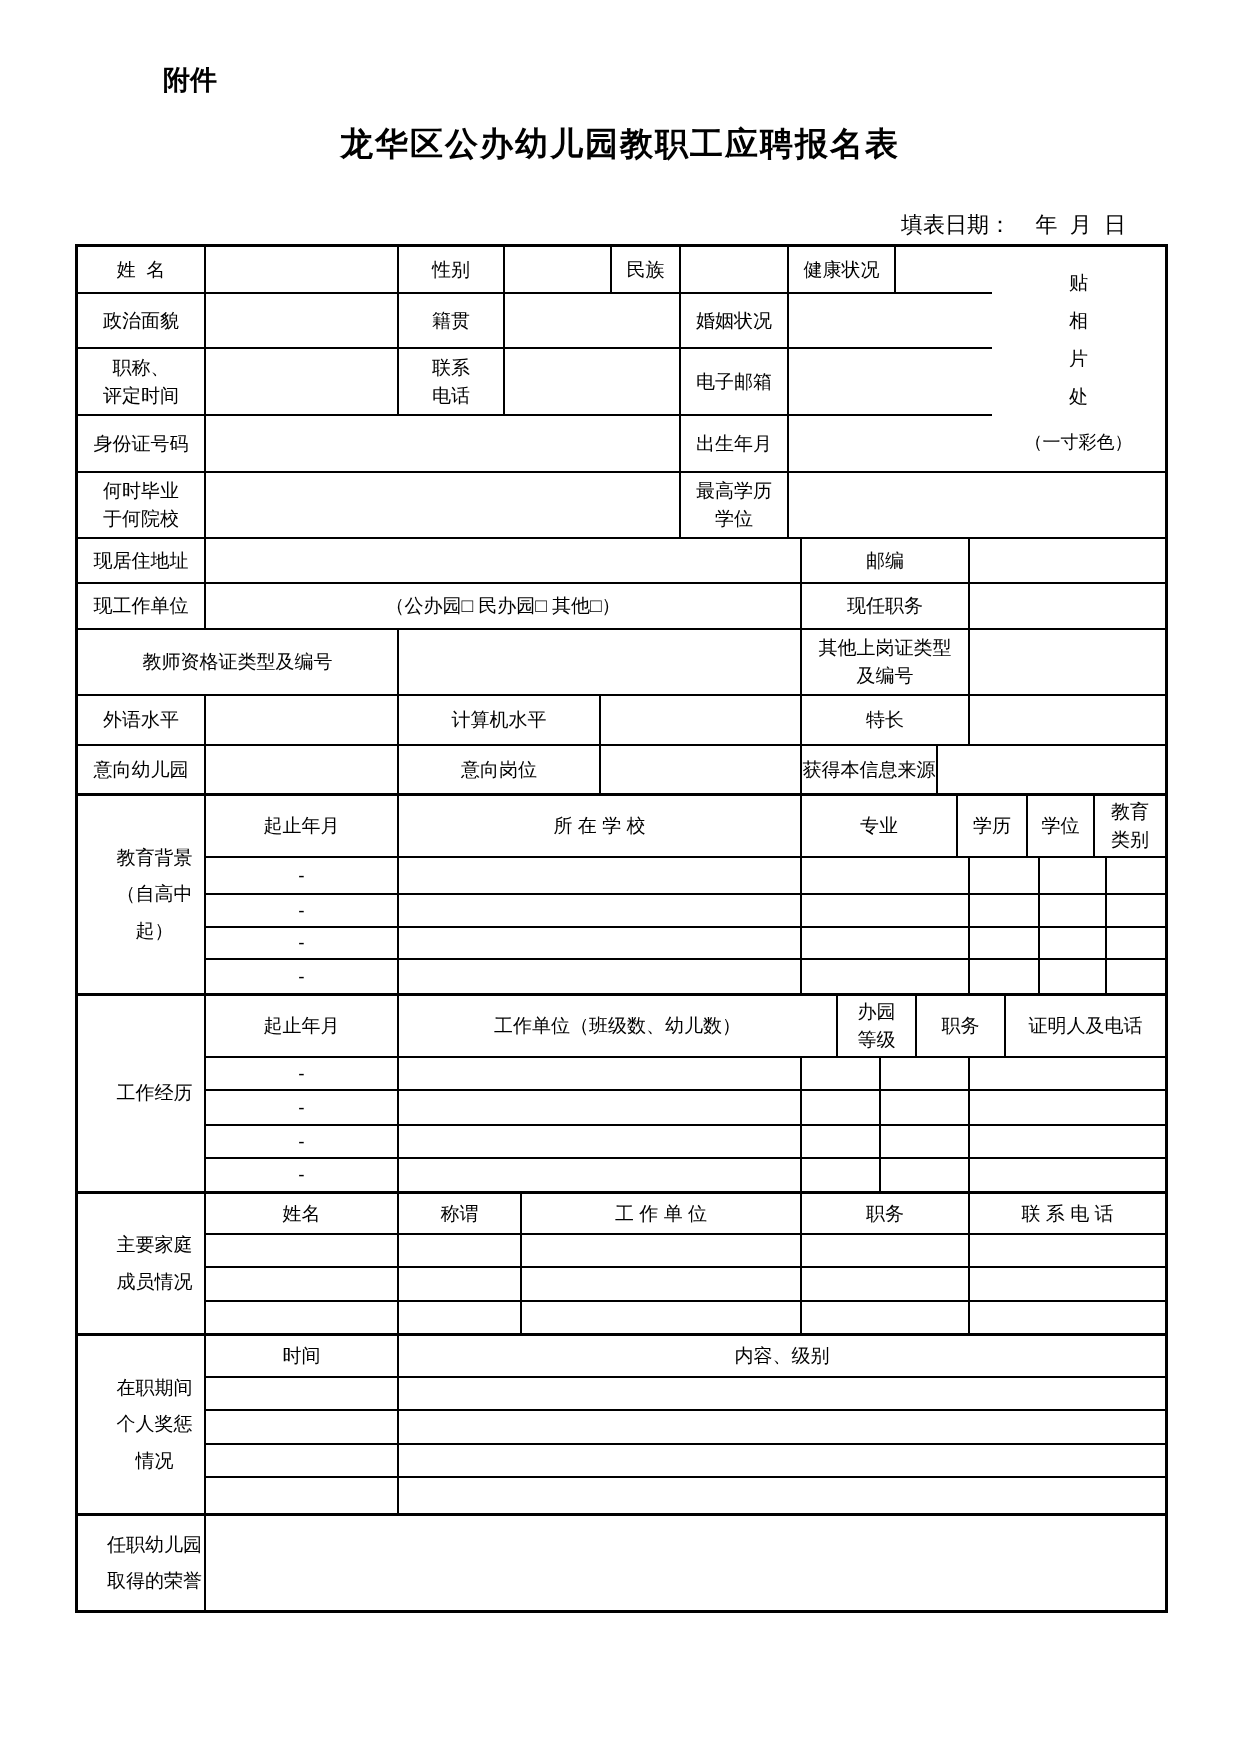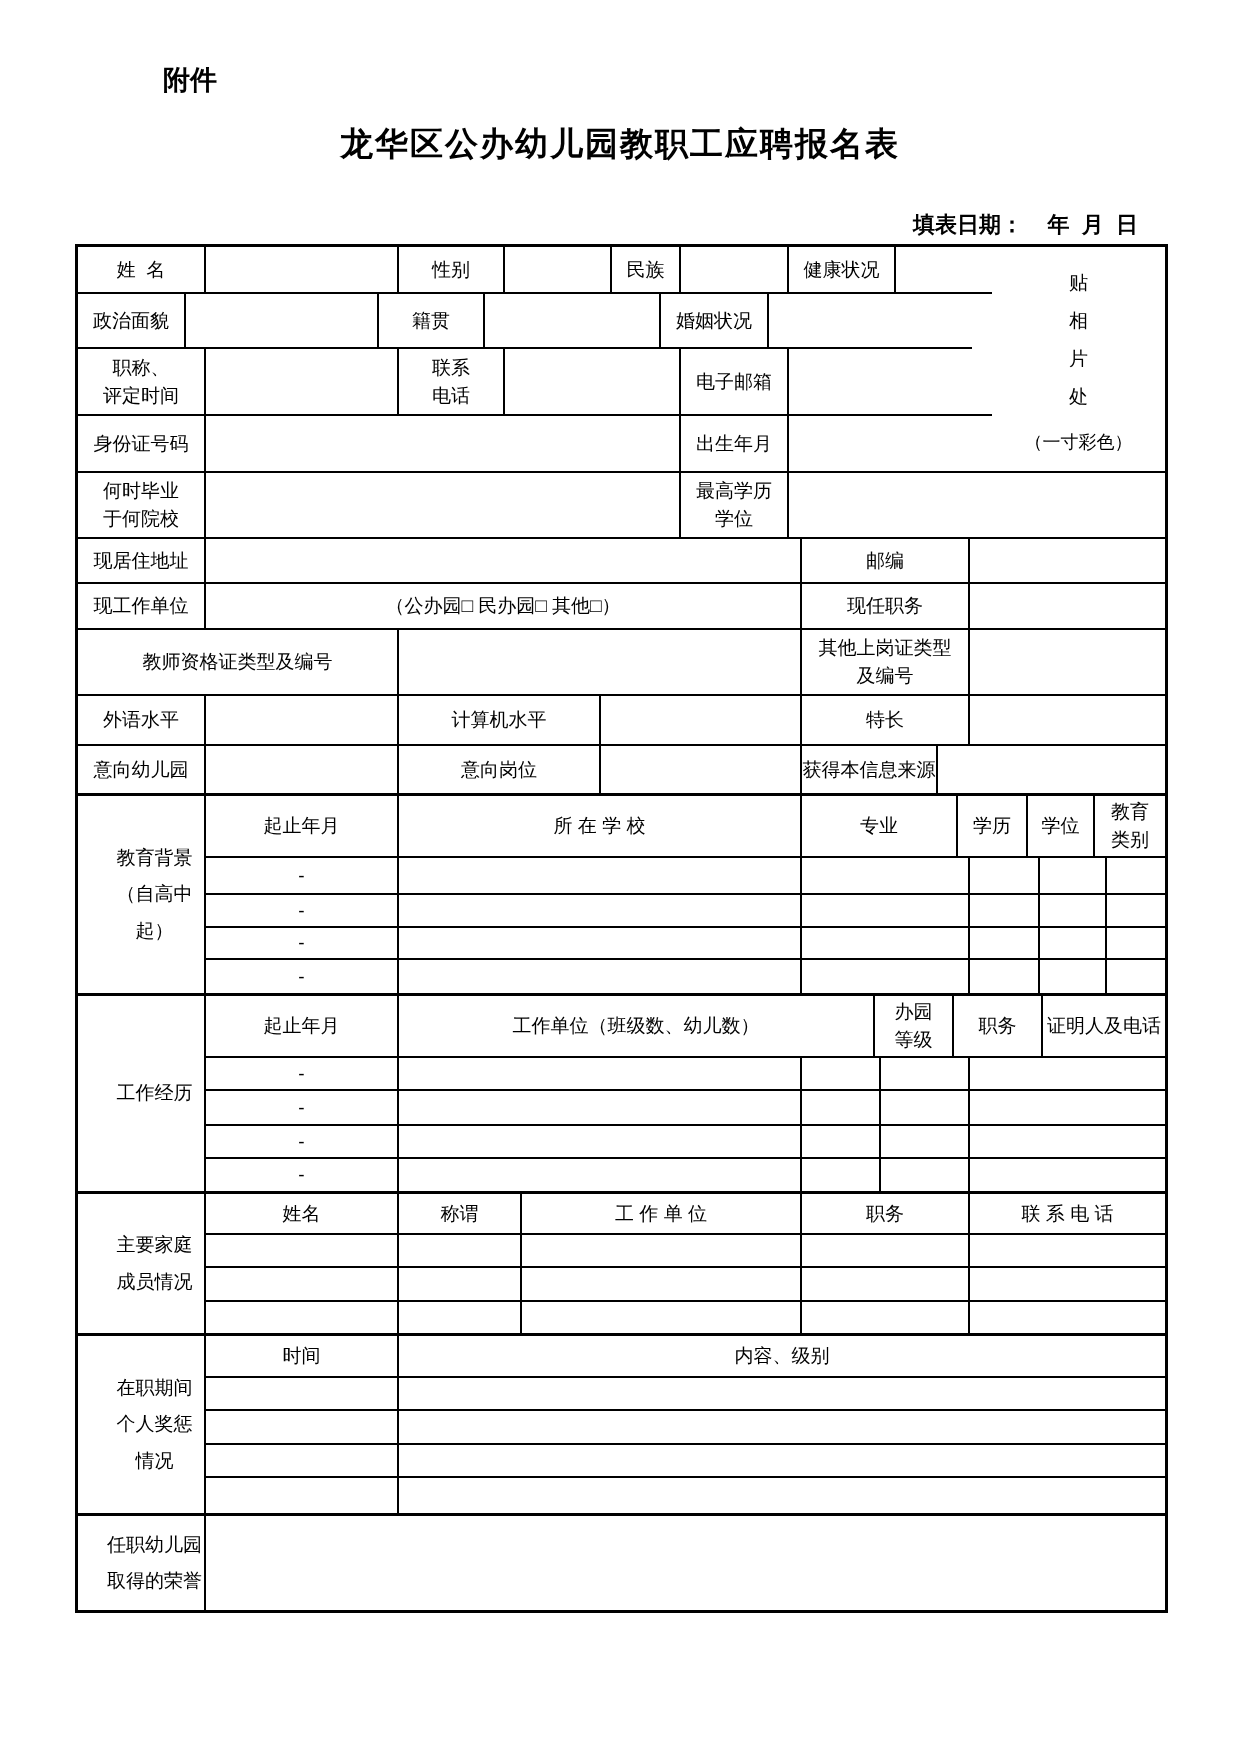--- a/index.html
+++ b/index.html
@@ -5,21 +5,21 @@
   * { margin:0; padding:0; box-sizing:border-box; }
   html,body { background:#e8e8e8; }
   .page {
     position:relative; width:1240px; height:1754px; background:#ffffff;
     font-family:"Liberation Sans","DejaVu Sans",sans-serif; color:#000;
     margin:0 auto; overflow:hidden;
   }
   .attachment { position:absolute; left:163px; top:62px; font-size:27px; font-weight:bold; }
   .doc-title { position:absolute; left:0; top:122px; width:100%; text-align:center;
                font-size:33px; font-weight:bold; letter-spacing:2px; }
-  .date-line { position:absolute; right:102px; top:210px; font-size:22px; white-space:pre; font-weight:bold; }
+  .date-line { position:absolute; right:114px; top:210px; font-size:22px; white-space:pre; font-weight:normal; }
 
   .tbl { position:absolute; left:75px; top:244px; width:1093px; border:3px solid #000; background:#fff; }
   .row { display:flex; width:100%; }
   .cell {
     border-right:2px solid #000; border-bottom:2px solid #000;
     display:flex; align-items:center; justify-content:center;
     text-align:center; font-size:19px; line-height:1.45;
     white-space:pre-wrap; overflow:hidden; flex:0 0 auto;
   }
   .row .cell:last-child { border-right:none; }
@@ -60,21 +60,21 @@
       <div class="cell" style="width:193px"></div>
       <div class="cell" style="width:106px">性别</div>
       <div class="cell" style="width:107px"></div>
       <div class="cell" style="width:69px">民族</div>
       <div class="cell" style="width:108px"></div>
       <div class="cell" style="width:107px">健康状况</div>
       <div class="cell" style="width:96px"></div>
     </div>
 
     <div class="row" style="height:55px">
-      <div class="cell" style="width:108px">政治面貌</div>
+      <div class="cell" style="width:128px">政治面貌</div>
       <div class="cell" style="width:193px"></div>
       <div class="cell" style="width:106px">籍贯</div>
       <div class="cell" style="width:176px"></div>
       <div class="cell" style="width:108px">婚姻状况</div>
       <div class="cell" style="width:203px"></div>
     </div>
 
     <div class="row" style="height:67px">
       <div class="cell" style="width:128px">职称、
 评定时间</div>
@@ -197,21 +197,21 @@
           <div class="cell grow"></div>
         </div>
       </div>
     </div>
 
     <div class="section">
       <div class="side">工作经历</div>
       <div class="sbody">
         <div class="row" style="height:62px">
           <div class="cell" style="width:193px">起止年月</div>
-          <div class="cell" style="width:476px">工作单位（班级数、幼儿数）</div>
+          <div class="cell" style="width:439px">工作单位（班级数、幼儿数）</div>
           <div class="cell" style="width:79px">办园
 等级</div>
           <div class="cell" style="width:89px">职务</div>
           <div class="cell grow">证明人及电话</div>
         </div>
         <div class="row" style="height:33px">
           <div class="cell" style="width:193px">-</div>
           <div class="cell" style="width:403px"></div>
           <div class="cell" style="width:79px"></div>
           <div class="cell" style="width:89px"></div>

